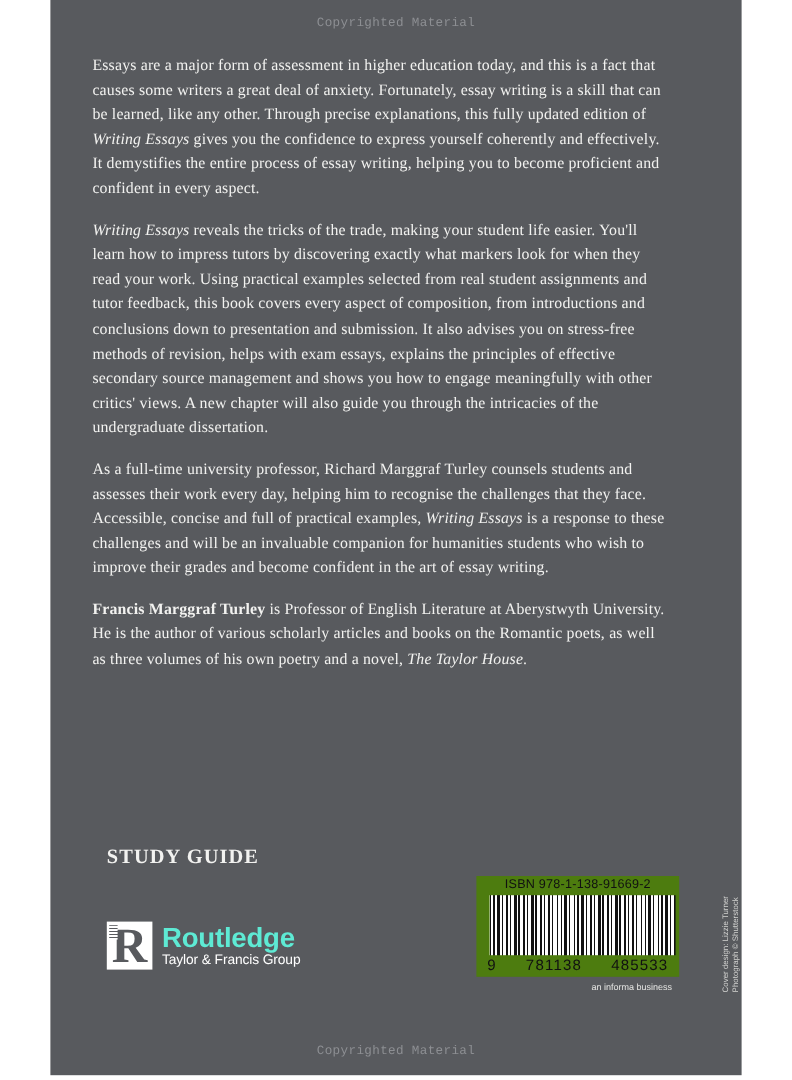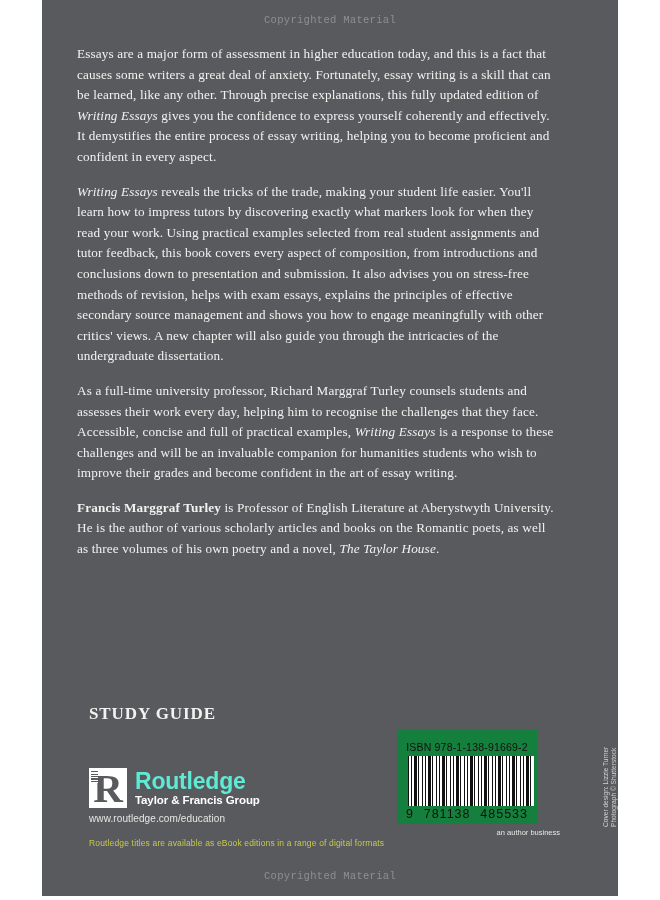--- a/index.html
+++ b/index.html
@@ -133,21 +133,21 @@
     font-family: "Liberation Sans", sans-serif;
     font-size: 23px;
     font-weight: bold;
     color: #5eead4;
     line-height: 24px;
     letter-spacing: -0.2px;
   }
   .logo-sub {
     font-family: "Liberation Sans", sans-serif;
     font-size: 11.5px;
-    font-weight: bold;
+    font-weight: normal;
     color: #ffffff;
     line-height: 14px;
     letter-spacing: -0.1px;
   }
   .logo-url {
     font-family: "Liberation Sans", sans-serif;
     font-size: 10px;
     color: #e6e6e4;
     margin-top: 5px;
     letter-spacing: 0.1px;
@@ -164,24 +164,24 @@
   }
 
   
   .barcode-area {
     position: absolute;
     left: 355px;
     top: 730px;
     width: 175px;
   }
   .barcode-card {
-    background: #15803d;
-    padding: 11px 7px 3px 7px;
+    background: #4d7c0f;
+    padding: 1px 7px 3px 7px;
     box-sizing: border-box;
-    width: 140px;
+    width: 169px;
   }
   .isbn-line {
     font-family: "Liberation Sans", sans-serif;
     font-size: 10.5px;
     color: #111111;
     text-align: center;
     letter-spacing: 0.2px;
     margin-bottom: 3px;
     white-space: nowrap;
   }
@@ -270,36 +270,34 @@
         <div class="logo-mark">
           <div class="r-box"></div>
           <div class="r-glyph">R</div>
           <div class="r-stripes"></div>
         </div>
         <div class="logo-text">
           <div class="logo-name">Routledge</div>
           <div class="logo-sub">Taylor &amp; Francis Group</div>
         </div>
       </div>
-      <div class="logo-url">www.routledge.com/education</div>
     </div>
 
-    <div class="ebook-note">Routledge titles are available as eBook editions in a range of digital formats</div>
 
     <div class="barcode-area">
       <div class="barcode-card">
         <div class="isbn-line">ISBN 978-1-138-91669-2</div>
         <div class="bars"></div>
         <div class="bars-digits">
           <span>9</span>
           <span>781138</span>
           <span>485533</span>
         </div>
       </div>
-      <div class="informa">an author business</div>
+      <div class="informa">an informa business</div>
     </div>
 
     <div class="credit-vertical">
       <div class="credit-inner">Cover design: Lizzie Turner</div>
       <div class="credit-inner credit-line2">Photograph © Shutterstock</div>
     </div>
 
     <div class="copyright-bar copyright-bottom">Copyrighted Material</div>
 
   </div>

